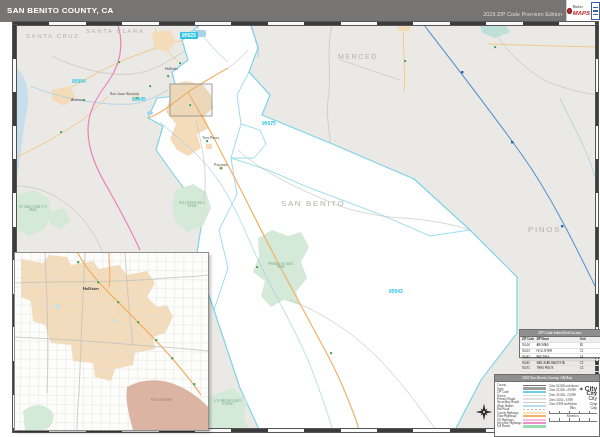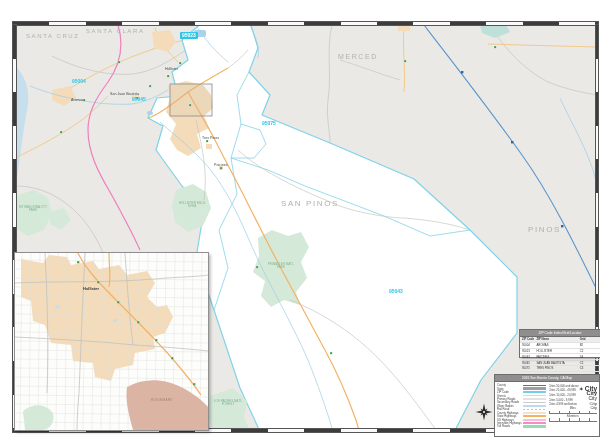--- a/index.html
+++ b/index.html
@@ -56,20 +56,36 @@
   .scale-bar{height:2.6px;border-bottom:.7px solid #777;
              background:repeating-linear-gradient(90deg,#777 0 .7px,transparent .7px 10px);}
   
   .compass{position:absolute;left:475px;top:403px;width:18px;height:18px;}
 </style>
 </head>
 <body>
 
 <div class="stage">
 
+  <div class="titlebar">
+    <span class="doc-title">SAN BENITO COUNTY, CA</span>
+    <span class="edition">2026 ZIP Code Premium Edition</span>
+    <div class="logo">
+      <span class="logo-dot"></span>
+      <span class="logo-txt">
+        <span class="logo-market">Market</span>
+        <span class="logo-maps">MAPS</span>
+      </span>
+      <span class="logo-badge">
+          <i></i>
+          <i></i>
+          <i></i>
+        </span>
+    </div>
+  </div>
 
   <svg class="geo" width="600" height="437" viewBox="0 0 600 437">
     <defs>
         <clipPath id="mapclip">
           <rect x="15.5" y="25" width="581" height="404"></rect>
         </clipPath>
       </defs>
     <g clip-path="url(#mapclip)">
       <rect x="15" y="25" width="582" height="405" fill="#eae9e6"></rect>
 
@@ -172,21 +188,21 @@
         <rect x="404" y="60" width="2.2" height="2.2"></rect>
           <rect x="494" y="46" width="2.2" height="2.2"></rect>
       </g>
     </g>
   </svg>
 
   <div id="map-labels">
       <div class="lbl lbl-county" style="left: 26px; top: 33px; font-size: 6px;">SANTA CRUZ</div>
       <div class="lbl lbl-county" style="left: 86px; top: 28px; font-size: 6px;">SANTA CLARA</div>
       <div class="lbl lbl-county" style="left: 338px; top: 53px; font-size: 7px;">MERCED</div>
-      <div class="lbl lbl-county" style="left: 281px; top: 200px; font-size: 8px;">SAN PINOS</div>
+      <div class="lbl lbl-county" style="left: 281px; top: 200px; font-size: 8px;">SAN BENITO</div>
       <div class="lbl lbl-county" style="left: 528px; top: 226px; font-size: 8px;">PINOS</div>
       <div class="lbl lbl-zip chip" style="left: 180px; top: 32px;">95023</div>
       <div class="lbl lbl-zip" style="left: 72px; top: 79px;">95004</div>
       <div class="lbl lbl-zip" style="left: 132px; top: 97px;">95045</div>
       <div class="lbl lbl-zip" style="left: 262px; top: 121px;">95075</div>
       <div class="lbl lbl-zip" style="left: 389px; top: 289px;">95043</div>
       <div class="lbl lbl-place" style="left: 165px; top: 68px;">Hollister</div>
       <div class="lbl lbl-place" style="left: 110px; top: 93px;">San Juan Bautista</div>
       <div class="lbl lbl-place" style="left: 202px; top: 137px;">Tres Pinos</div>
       <div class="lbl lbl-place" style="left: 214px; top: 164px;">Paicines</div>

